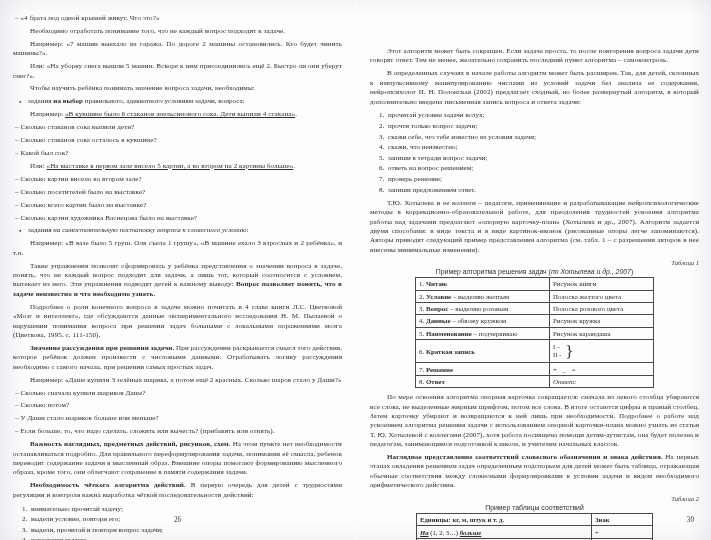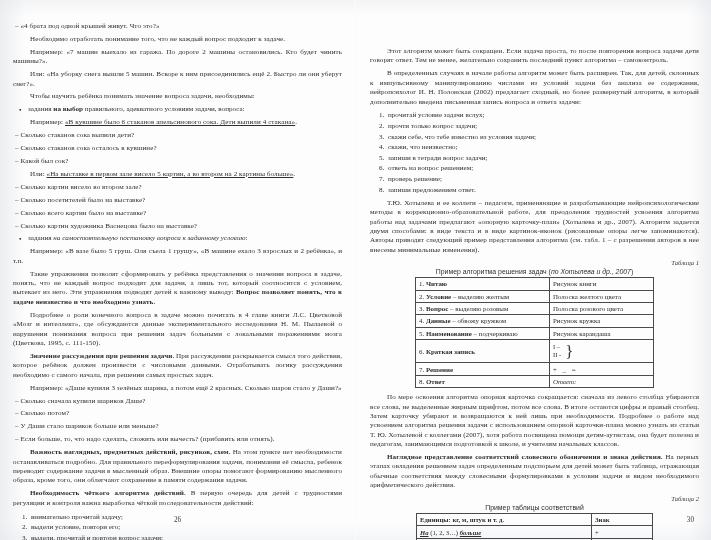--- a/index.html
+++ b/index.html
@@ -21,21 +21,21 @@
     background: #ffffff;
     position: relative;
   }
   .page {
     width: 355px;
     height: 540px;
     position: relative;
     background: #fdfdfd;
     box-sizing: border-box;
   }
-  .page-left  { padding: 22px 13px 8px 13px; }
+  .page-left  { padding: 14px 13px 8px 13px; }
   .page-right { padding: 14px 12px 8px 14px; }
 
   .gutter {
     width: 1px;
     height: 540px;
     background: #fbfbfb;
   }
 
   
   .scan-tint {
@@ -194,21 +194,21 @@
     <p class="dash">– Сколько стаканов сока выпили дети?</p>
     <p class="dash">– Сколько стаканов сока осталось в кувшине?</p>
     <p class="dash">– Какой был сок?</p>
     <p class="ind">Или: <span class="u">«На выставке в первом зале висело 5 картин, а во втором на 2 картины больше»</span>.</p>
     <p class="dash">– Сколько картин висело во втором зале?</p>
     <p class="dash">– Сколько посетителей было на выставке?</p>
     <p class="dash">– Сколько всего картин было на выставке?</p>
     <p class="dash">– Сколько картин художника Васнецова было на выставке?</p>
 
     <ul class="bullets">
-      <li>задания <span class="i">на самостоятельную постановку вопроса к заданному условию</span>:</li>
+      <li>задания <span class="i">на самостоятельную постановку вопроса к словесного условию</span>:</li>
     </ul>
 
     <p class="ind">Например: «В вазе было 5 груш. Оля съела 1 грушу», «В машине ехало 3 взрослых и 2 ребёнка», и т.п.</p>
     <p class="ind">Такие упражнения позволят сформировать у ребёнка представления о значении вопроса в задаче, понять, что не каждый вопрос подходит для задачи, а лишь тот, который соотносится с условием, вытекает из него. Эти упражнения подводят детей к важному выводу: <span class="b">Вопрос позволяет понять, что в задаче неизвестно и что необходимо узнать.</span></p>
     <p class="ind">Подробнее о роли конечного вопроса в задаче можно почитать в 4 главе книги Л.С. Цветковой «Мозг и интеллект», где обсуждаются данные экспериментального исследования Н. М. Пылаевой о нарушении понимания вопроса при решении задач больными с локальными поражениями мозга (Цветкова, 1995, с. 111-150).</p>
     <p class="ind"><span class="b">Значение рассуждения при решении задачи.</span> При рассуждении раскрывается смысл того действия, которое ребёнок должен произвести с числовыми данными. Отрабатывать логику рассуждения необходимо с самого начала, при решении самых простых задач.</p>
     <p class="ind">Например: «Даше купили 3 зелёных шарика, а потом ещё 2 красных. Сколько шаров стало у Даши?»</p>
     <p class="dash">– Сколько сначала купили шариков Даше?</p>
     <p class="dash">– Сколько потом?</p>
     <p class="dash">– У Даши стало шариков больше или меньше?</p>

